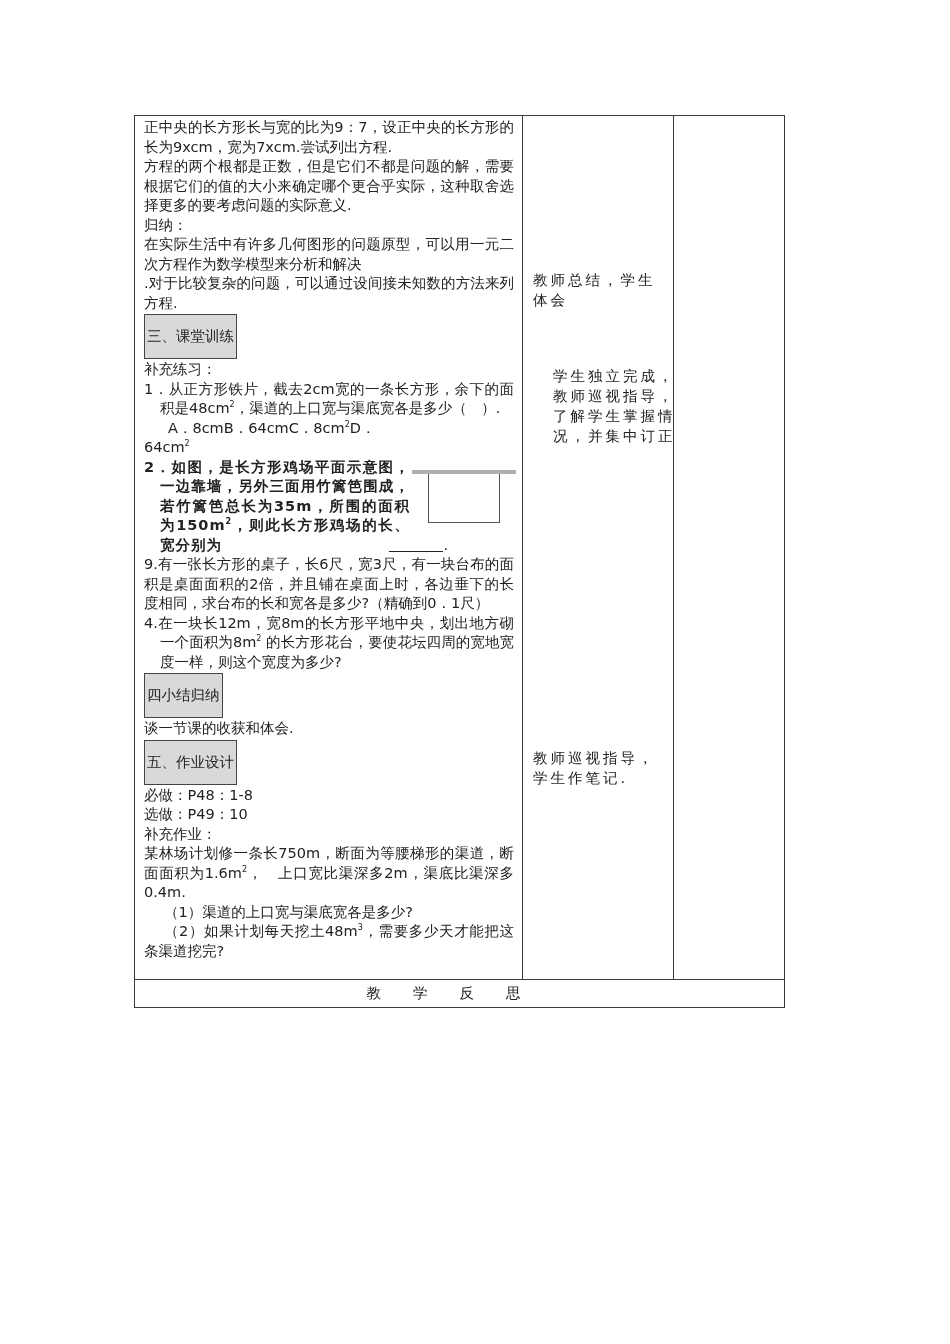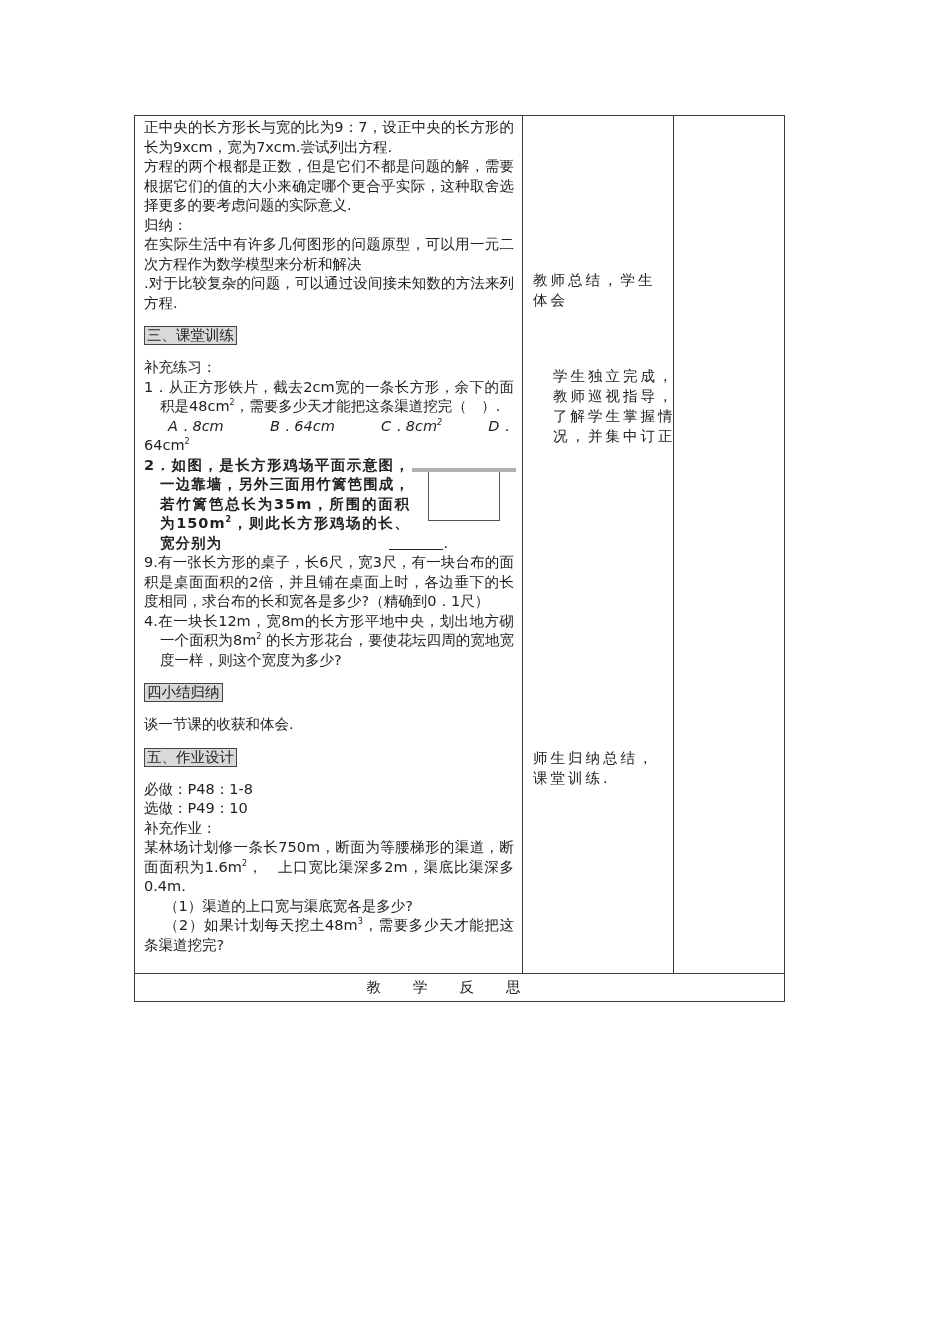--- a/index.html
+++ b/index.html
@@ -7,22 +7,22 @@
   .page { position: absolute; left: 0; top: 0; width: 950px; height: 955px; }
   table.lesson { position: absolute; left: 134px; top: 115px; width: 651px; border-collapse: collapse; table-layout: fixed; }
   table.lesson td { border: 1px solid #3a3a3a; vertical-align: top; padding: 0; }
   .c1 { width: 388px; }
   .c2 { width: 151px; }
   .c3 { width: 111px; }
   .col1 { padding: 2px 8px 18px 9px; font-size: 14.5px; line-height: 19.5px; text-align: justify; position: relative; }
   .col1 p { margin: 0; }
   .ind { padding-left: 16px; }
   .hang { padding-left: 16px; text-indent: -16px; }
-  .sec { display: inline-block; border: 1px solid #444; background: #d9d9d9; padding: 0 2px; line-height: 17px; margin: 13px 0; }
-  .opt { display: flex; justify-content: space-between; padding-left: 24px; font-style: italic; }
+  .sec { display: inline-block; border: 1px solid #444; background: #d9d9d9; padding: 13px 2px; line-height: 17px; margin: 1px 0; }
+  .opt { display: flex; padding-left: 24px; }
   sup { font-size: 8px; line-height: 0; vertical-align: 6px; }
   .blank { display: inline-block; width: 54px; border-bottom: 1px solid #222; height: 14px; vertical-align: -2px; }
   .q2 { position: relative; }
   .q2 .txt { width: 250px; }
   .diagram { position: absolute; left: 268px; top: 12px; width: 106px; height: 60px; }
   .diagram .wall { position: absolute; left: 0; top: 0; width: 104px; height: 4px; background: #b0b0b0; }
   .diagram .pen { position: absolute; left: 16px; top: 4px; width: 70px; height: 48px; border: 1px solid #555; border-top: none; }
   .col2 { padding: 0 8px 0 10px; font-size: 14.5px; line-height: 20px; letter-spacing: 3px; position: relative; height: 856px; text-decoration: underline; }
   .note { position: absolute; left: 10px; width: 132px; margin: 0; }
   .reflect { text-align: center; font-size: 14.5px; height: 27px; line-height: 27px; letter-spacing: 32px; }
@@ -43,21 +43,21 @@
         <div class="col1">
           <p>正中央的长方形长与宽的比为9：7，设正中央的长方形的长为9xcm，宽为7xcm.尝试列出方程.</p>
           <p>方程的两个根都是正数，但是它们不都是问题的解，需要根据它们的值的大小来确定哪个更合乎实际，这种取舍选择更多的要考虑问题的实际意义.</p>
           <p>归纳：</p>
           <p>在实际生活中有许多几何图形的问题原型，可以用一元二次方程作为数学模型来分析和解决</p>
           <p>.对于比较复杂的问题，可以通过设间接未知数的方法来列方程.</p>
 
           <p><span class="sec">三、课堂训练</span></p>
           <p>补充练习：</p>
 
-          <p class="hang"><span>1．从正方形铁片，截去2cm宽的一条长方形，余下的面积是48cm</span><sup>2</sup><span>，需要多少天才能把这条渠道挖完（　）.</span></p>
+          <p class="hang"><span>1．从正方形铁片，截去2cm宽的一条长方形，余下的面积是48cm</span><sup>2</sup><span>，渠道的上口宽与渠底宽各是多少（　）.</span></p>
           <div class="opt">
             <span>A．8cm</span>
             <span>B．64cm</span>
             <span><span>C．8cm</span><sup>2</sup></span>
             <span>D．</span>
           </div>
           <p><span>64cm</span><sup>2</sup></p>
 
           <div class="q2">
             <p class="hang txt" style="letter-spacing:1px;font-weight:bold;"><span>2．如图，是长方形鸡场平面示意图，一边靠墙，另外三面用竹篱笆围成，若竹篱笆总长为35m，所围的面积为150m</span><sup>2</sup><span>，则此长方形鸡场的长、宽分别为</span></p>
@@ -80,21 +80,21 @@
           <p>补充作业：</p>
           <p><span>某林场计划修一条长750m，断面为等腰梯形的渠道，断面面积为1.6m</span><sup>2</sup><span>，　上口宽比渠深多2m，渠底比渠深多0.4m.</span></p>
           <p style="padding-left:20px;">（1）渠道的上口宽与渠底宽各是多少?</p>
           <p style="text-indent:20px;"><span>（2）如果计划每天挖土48m</span><sup>3</sup><span>，需要多少天才能把这条渠道挖完?</span></p>
         </div>
       </td>
       <td>
         <div class="col2">
           <p class="note" style="top:154px;">教师总结，学生体会</p>
           <p class="note" style="top:250px;margin-left:20px;">学生独立完成，教师巡视指导，了解学生掌握情况，并集中订正</p>
-          <p class="note" style="top:632px;">师生归纳总结，课堂训练.</p>
+          <p class="note" style="top:632px;">教师巡视指导，学生作笔记.</p>
         </div>
       </td>
       <td></td>
     </tr>
     <tr>
       <td colspan="3" class="reflect">教学反思</td>
     </tr>
   </tbody>
     </table>
 </div>

